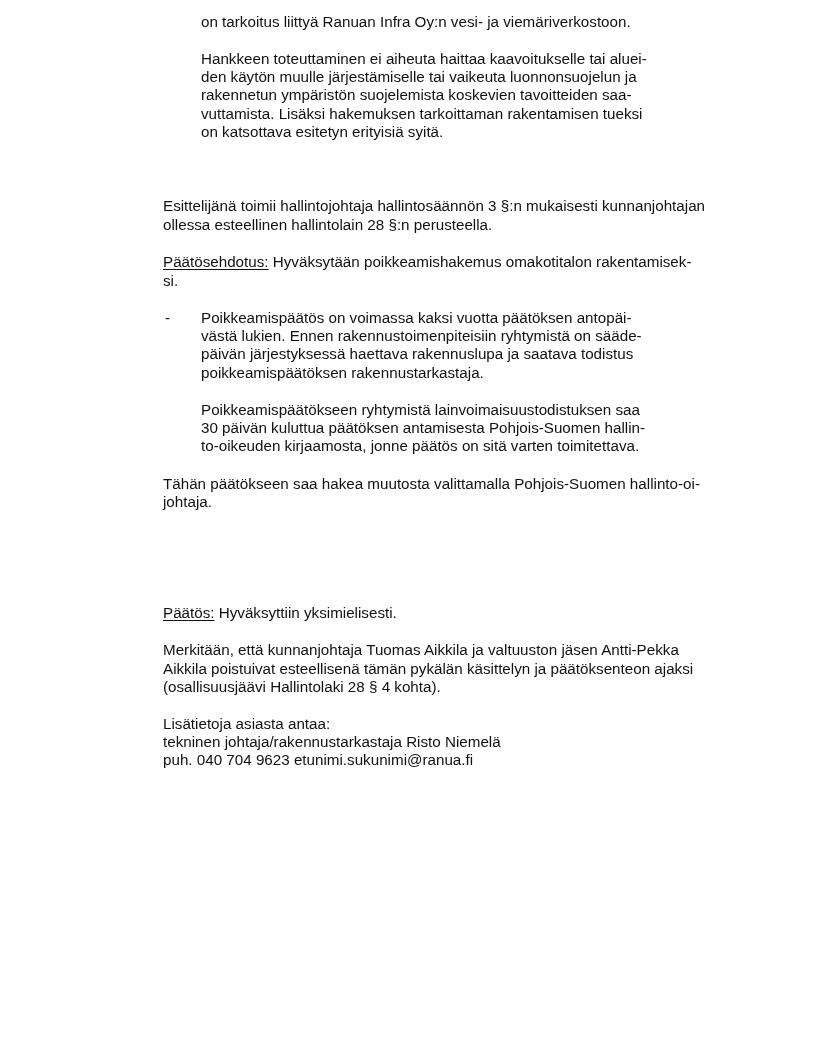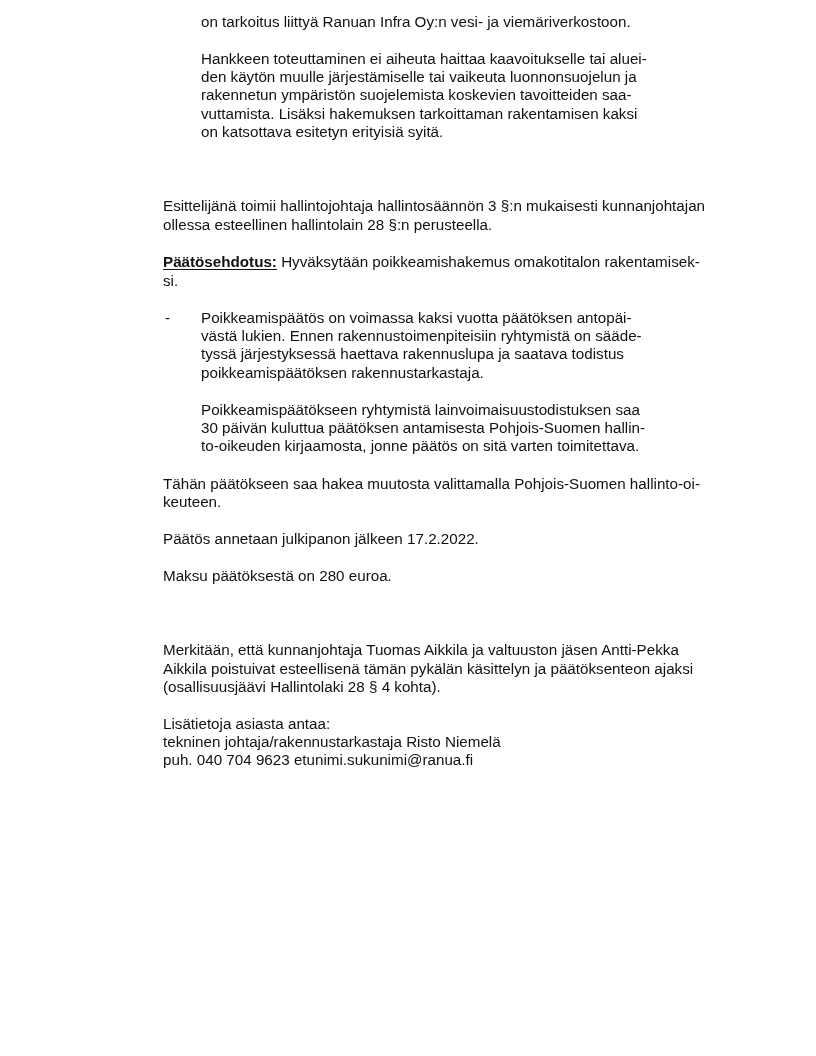--- a/index.html
+++ b/index.html
@@ -8,69 +8,68 @@
     font-family: "Liberation Sans", sans-serif;
     font-size: 15.2px; color: #111111;
   }
   .page { position: absolute; left: 0; top: 0; width: 816px; height: 1056px; margin-top: 13px; }
   .line {
     position: absolute; white-space: nowrap; line-height: 18.5px; height: 18.5px;
   }
   .main { left: 163px; }
   .ind { left: 201px; }
   .dash { left: 165px; }
-  .label { font-weight: bold; text-decoration: underline; text-underline-offset: 2px; }
+  .label { font-weight: normal; text-decoration: underline; text-underline-offset: 2px; }
 </style>
 </head>
 <body>
 
 <div class="page">
 
   <div class="line ind" style="top:0px">on tarkoitus liittyä Ranuan Infra Oy:n vesi- ja viemäriverkostoon.</div>
 
   <div>
     <div class="line ind" style="top:37px">Hankkeen toteuttaminen ei aiheuta haittaa kaavoitukselle tai aluei-</div>
     <div class="line ind" style="top:55px">den käytön muulle järjestämiselle tai vaikeuta luonnonsuojelun ja</div>
     <div class="line ind" style="top:73px">rakennetun ympäristön suojelemista koskevien tavoitteiden saa-</div>
-    <div class="line ind" style="top:92px">vuttamista. Lisäksi hakemuksen tarkoittaman rakentamisen kaksi</div>
+    <div class="line ind" style="top:92px">vuttamista. Lisäksi hakemuksen tarkoittaman rakentamisen tueksi</div>
     <div class="line ind" style="top:110px">on katsottava esitetyn erityisiä syitä.</div>
   </div>
 
 
   <div>
     <div class="line main" style="top:184px">Esittelijänä toimii hallintojohtaja hallintosäännön 3 §:n mukaisesti kunnanjohtajan</div>
     <div class="line main" style="top:203px">ollessa esteellinen hallintolain 28 §:n perusteella.</div>
   </div>
 
   <div>
     <div class="line main" style="top:240px"><span class="label">Päätösehdotus:</span><span> Hyväksytään poikkeamishakemus omakotitalon rakentamisek-</span></div>
     <div class="line main" style="top:259px">si.</div>
   </div>
 
   <div>
     <div class="line dash" style="top:296px">-</div>
     <div class="line ind" style="top:296px">Poikkeamispäätös on voimassa kaksi vuotta päätöksen antopäi-</div>
     <div class="line ind" style="top:314px">västä lukien. Ennen rakennustoimenpiteisiin ryhtymistä on sääde-</div>
-    <div class="line ind" style="top:332px">tyssä järjestyksessä haettava rakennuslupa ja saatava todistus</div>
+    <div class="line ind" style="top:332px">päivän järjestyksessä haettava rakennuslupa ja saatava todistus</div>
     <div class="line ind" style="top:351px">poikkeamispäätöksen rakennustarkastaja.</div>
 
     <div class="line ind" style="top:388px">Poikkeamispäätökseen ryhtymistä lainvoimaisuustodistuksen saa</div>
     <div class="line ind" style="top:406px">30 päivän kuluttua päätöksen antamisesta Pohjois-Suomen hallin-</div>
     <div class="line ind" style="top:424px">to-oikeuden kirjaamosta, jonne päätös on sitä varten toimitettava.</div>
   </div>
 
   <div>
     <div class="line main" style="top:462px">Tähän päätökseen saa hakea muutosta valittamalla Pohjois-Suomen hallinto-oi-</div>
-    <div class="line main" style="top:480px">keuteen.</div>
+    <div class="line main" style="top:480px">johtaja.</div>
   </div>
 
-  <div class="line main" style="top:517px">Päätös annetaan julkipanon jälkeen 17.2.2022.</div>
 
-  <div class="line main" style="top:554px">Maksu päätöksestä on 280 euroa.</div>
 
+  <div class="line main" style="top:591px"><span class="label">Päätös:</span><span> Hyväksyttiin yksimielisesti.</span></div>
 
   <div>
     <div class="line main" style="top:628px">Merkitään, että kunnanjohtaja Tuomas Aikkila ja valtuuston jäsen Antti-Pekka</div>
     <div class="line main" style="top:647px">Aikkila poistuivat esteellisenä tämän pykälän käsittelyn ja päätöksenteon ajaksi</div>
     <div class="line main" style="top:665px">(osallisuusjäävi Hallintolaki 28 § 4 kohta).</div>
   </div>
 
   <div>
     <div class="line main" style="top:702px">Lisätietoja asiasta antaa:</div>
     <div class="line main" style="top:720px">tekninen johtaja/rakennustarkastaja Risto Niemelä</div>

